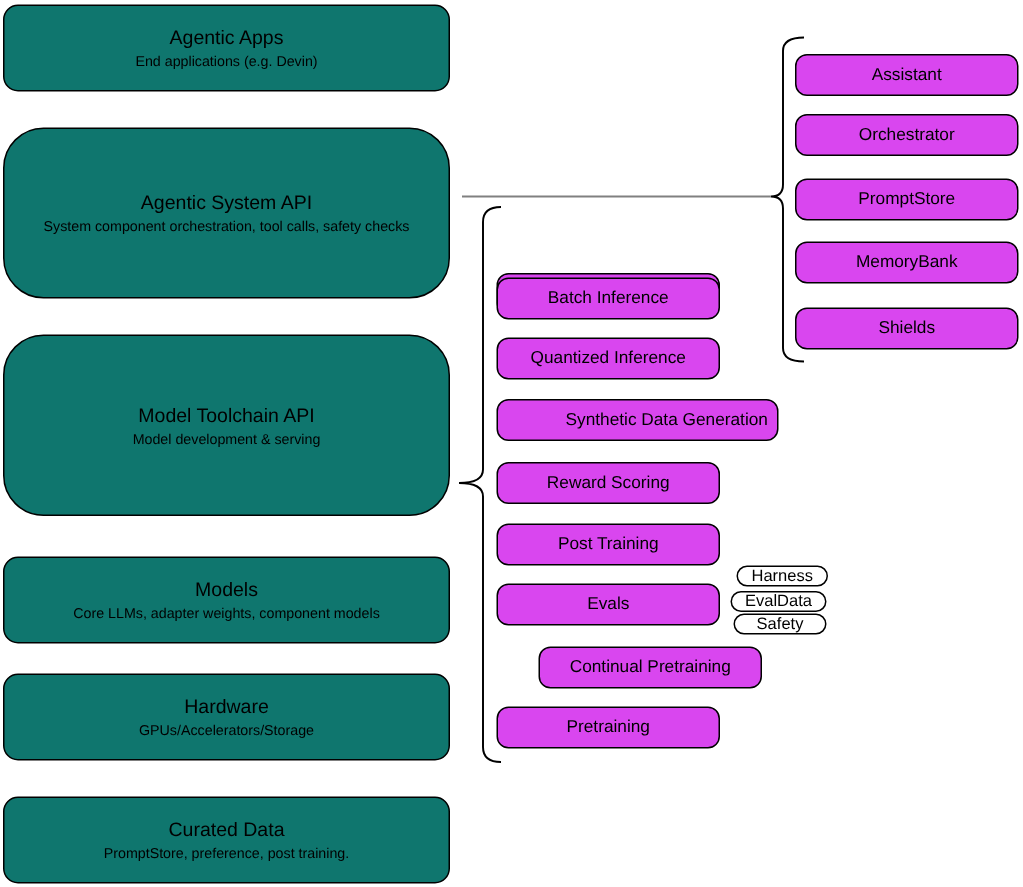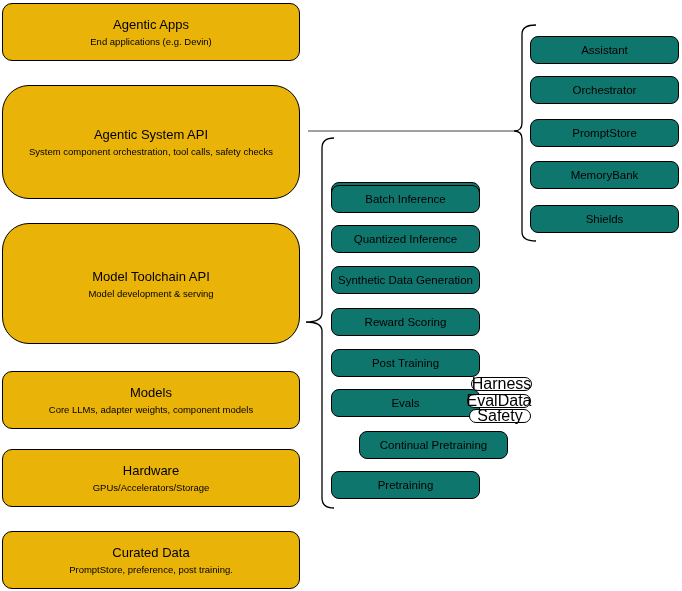--- a/index.html
+++ b/index.html
@@ -17,41 +17,41 @@
     left: 0; top: 0;
     width: 682px; height: 591px;
     pointer-events: none;
     z-index: 2;
   }
   
   .layer {
     position: absolute;
     left: 2px;
     width: 296px;
-    background: #eab308;
+    background: #0f766e;
     border: 1.3px solid #000000;
     display: flex;
     flex-direction: column;
     align-items: center;
     justify-content: center;
     gap: 4px;
     text-align: center;
     z-index: 1;
   }
   .layer.short { height: 56px; border-radius: 10px; }
   .layer.tall  { border-radius: 27px; }
   .layer-title { font-size: 13px; line-height: 15px; }
   .layer-sub   { font-size: 9.5px; line-height: 11px; }
 
   
   .svc, .comp {
     position: absolute;
     width: 147px;
     height: 26px;
-    background: #0f766e;
+    background: #d946ef;
     border: 1.3px solid #000000;
     border-radius: 8px;
     display: flex;
     align-items: center;
     justify-content: center;
     font-size: 11.5px;
     text-align: center;
     z-index: 1;
   }
   .svc  { left: 331px; }
@@ -60,23 +60,24 @@
   
   .pill {
     position: absolute;
     height: 12px;
     background: #ffffff;
     border: 1.3px solid #000000;
     border-radius: 8px;
     display: flex;
     align-items: center;
     justify-content: center;
-    font-size: 16px;
+    font-size: 11px;
     line-height: 12px;
     z-index: 3;
+    margin-left: 20px;
   }
 </style>
 </head>
 <body>
 
 <div class="canvas">
 
   <svg class="overlay" viewBox="0 0 682 591" xmlns="http://www.w3.org/2000/svg">
 
     <line x1="308" y1="131" x2="514" y2="131" stroke="#808080" stroke-width="1.3" fill="none"></line>
@@ -112,21 +113,21 @@
   </div>
 
   <div class="layer short" style="top:531px;">
     <div class="layer-title">Curated Data</div>
     <div class="layer-sub">PromptStore, preference, post training.</div>
   </div>
 
   <div class="svc" style="top:145px;margin-top:37px;">Realtime Inference</div>
   <div class="svc" style="top:185px;">Batch Inference</div>
   <div class="svc" style="top:225px;">Quantized Inference</div>
-  <div class="svc" style="top:266px;">Synthetic Data Generation</div>
+  <div class="svc" style="top:266px;padding-left:39px;">Synthetic Data Generation</div>
   <div class="svc" style="top:349px;">Post Training</div>
   <div class="svc" style="top:308px;">Reward Scoring</div>
   <div class="svc" style="top:389px;">Evals</div>
   <div class="svc" style="top:431px;margin-left:28px;">Continual Pretraining</div>
   <div class="svc" style="top:471px;">Pretraining</div>
 
   <div class="pill" style="left:471px;top:377px;width:59px;">Harness</div>
   <div class="pill" style="left:467px;top:394px;width:62px;">EvalData</div>
   <div class="pill" style="left:469px;top:409px;width:60px;">Safety</div>
 

